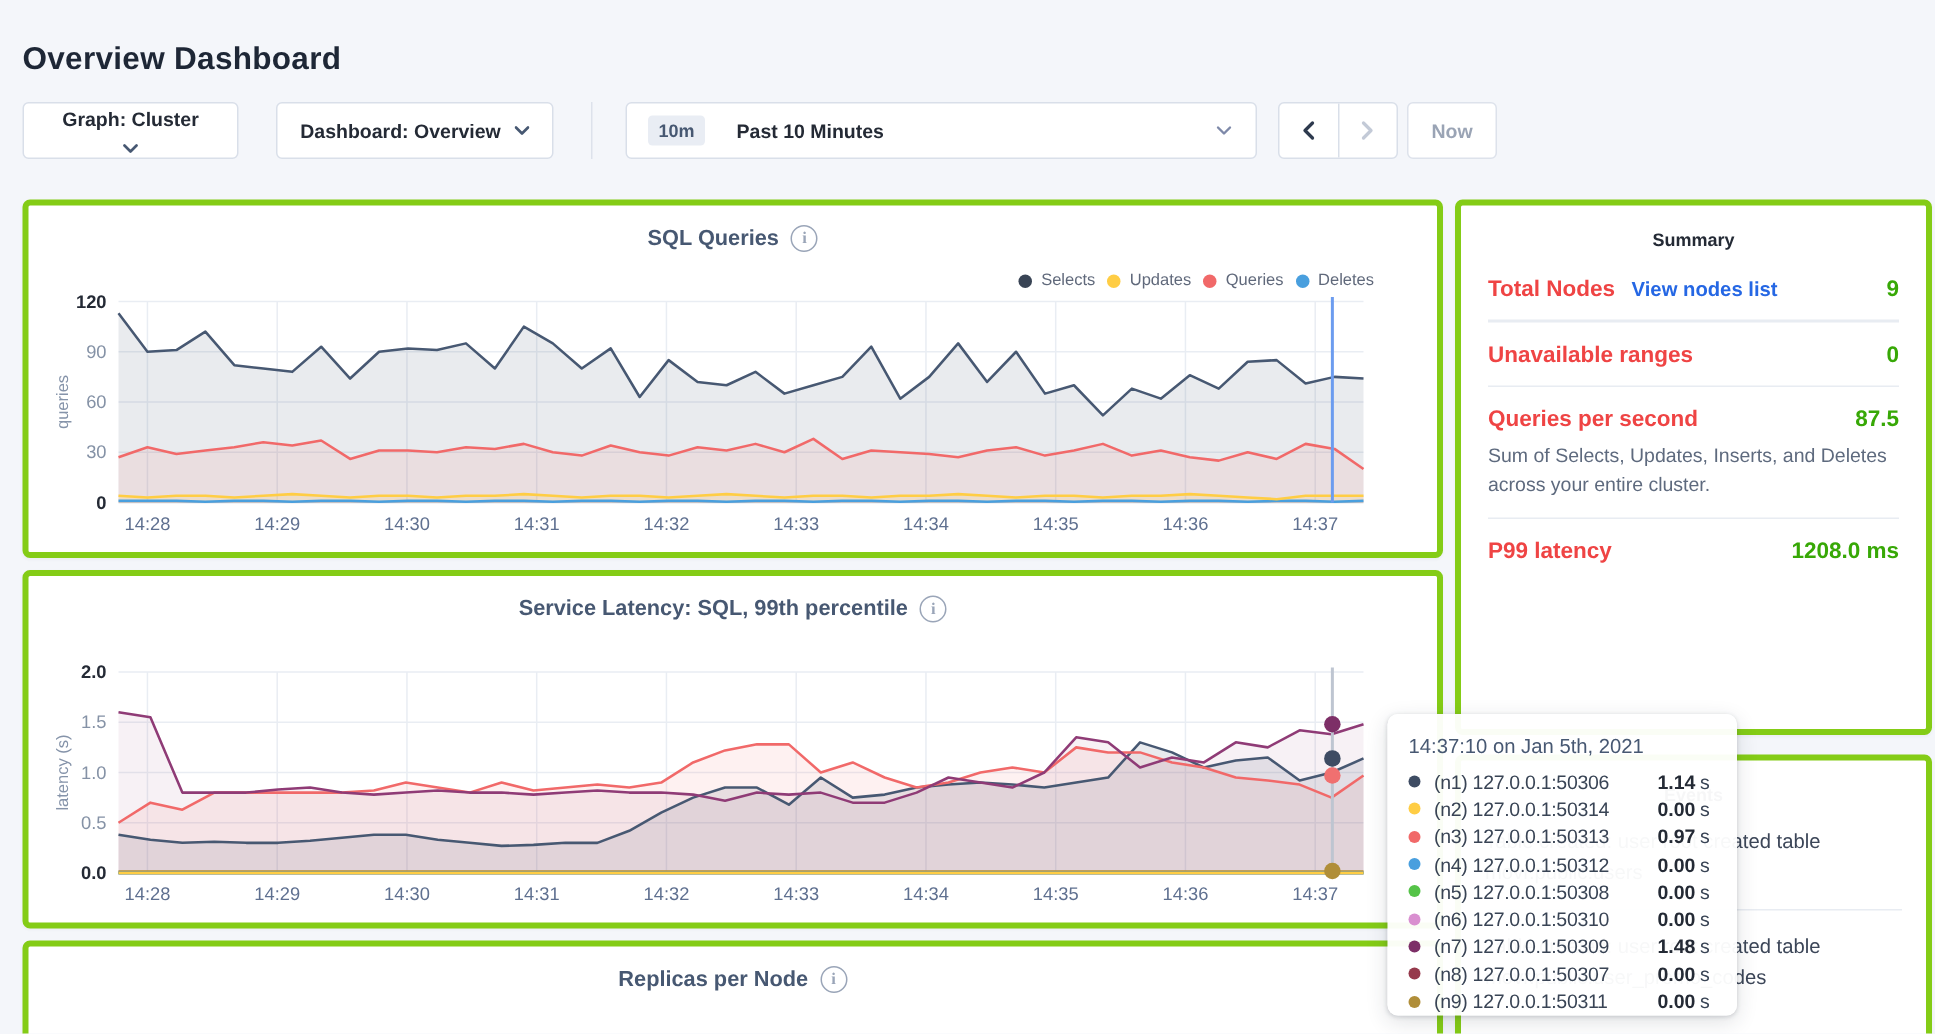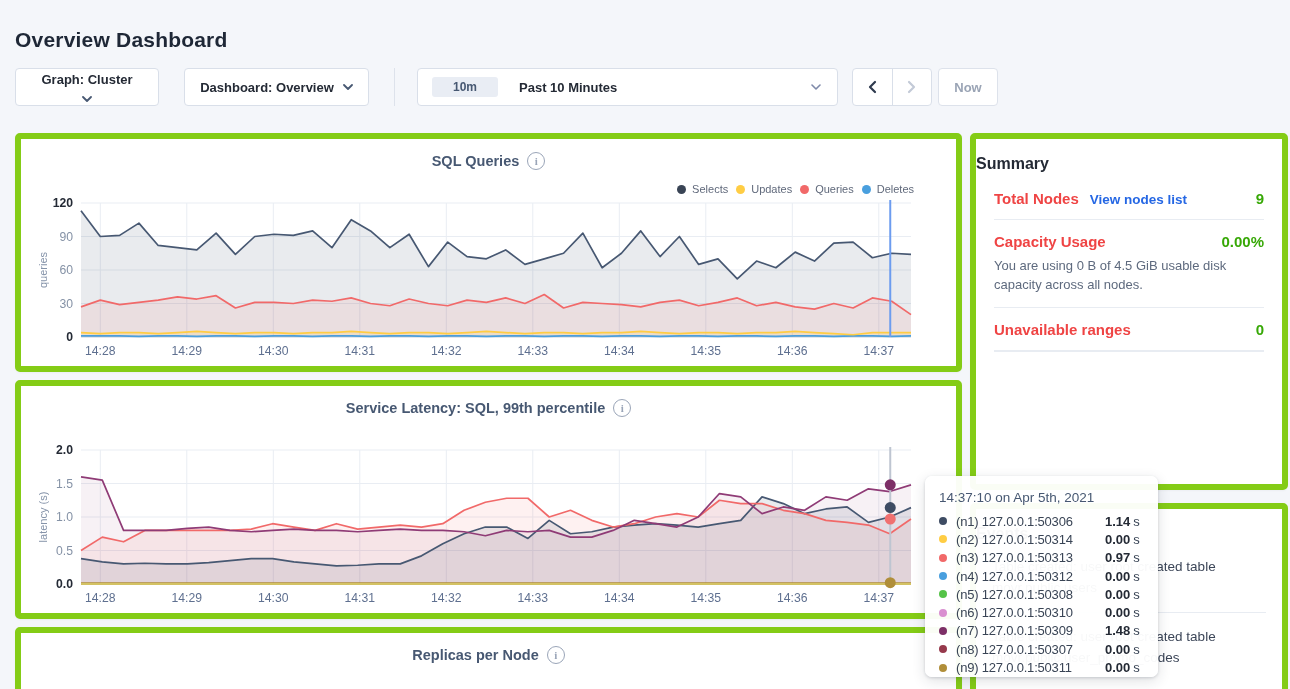--- a/index.html
+++ b/index.html
@@ -10,40 +10,40 @@
   }
   .page-title{position:absolute;left:15px;top:28px;margin:0;font-size:21px;font-weight:700;color:#1E2736;letter-spacing:.2px;}
   
   .tbtn{position:absolute;top:68px;height:38px;box-sizing:border-box;background:#fff;border:1px solid #D9DFE9;border-radius:4px;
         display:flex;align-items:center;justify-content:center;gap:9px;font-weight:700;font-size:13px;color:#242A35;cursor:pointer;}
   #graph-btn{left:15px;width:144px;flex-direction:column;}
   #dash-btn{left:184px;width:185px;}
   .vdivider{position:absolute;left:394px;top:68px;width:1px;height:38px;background:#DDE2EB;}
   #time-selector{left:417px;width:421px;justify-content:flex-start;padding:0 14px;}
   #time-selector .chev{position:absolute;right:16px;}
-  .badge{background:#E9EDF4;border-radius:3px;font-size:12px;font-weight:700;color:#475872;padding:3px 21px;}
+  .badge{background:#E9EDF4;border-radius:3px;font-size:12px;font-weight:700;color:#475872;padding:3px 7px;}
   #nav-group{position:absolute;left:852px;top:68px;width:80px;height:38px;display:flex;background:#fff;border:1px solid #D9DFE9;border-radius:4px;box-sizing:border-box;}
   .nav-btn{width:40px;display:flex;align-items:center;justify-content:center;cursor:pointer;}
   #prev-btn{border-right:1px solid #D9DFE9;}
   #now-btn{left:938px;width:60px;color:#9AA4B5;border-color:#DDE2EB;cursor:default;}
   
-  .card{position:absolute;background:#fff;border:6px solid #84cc16;border-radius:5px;box-sizing:border-box;box-shadow:0 1px 2px rgba(50,60,80,.04);}
+  .card{position:absolute;background:#fff;border:4px solid #84cc16;border-radius:5px;box-sizing:border-box;box-shadow:0 1px 2px rgba(50,60,80,.04);}
   #card-sql{left:15px;top:133px;width:947px;height:239px;}
   #card-latency{left:15px;top:380px;width:947px;height:239px;}
   #card-replicas{left:15px;top:627px;width:947px;height:120px;}
   #card-summary{left:970px;top:133px;width:318px;height:357px;}
   #card-events{left:970px;top:503px;width:318px;height:230px;}
   .chart-title{display:flex;align-items:center;justify-content:center;gap:8px;margin-top:13px;font-size:14.5px;font-weight:700;color:#475872;}
   .info-icon{width:16px;height:16px;border:1.5px solid #9AA5B8;border-radius:50%;color:#9AA5B8;font-size:11px;line-height:16px;text-align:center;font-family:"Liberation Serif",serif;flex:0 0 16px;}
   .legend{position:absolute;right:42px;top:44px;display:flex;gap:8px;}
   .legend-item{display:flex;align-items:center;gap:6px;font-size:11px;color:#60697B;cursor:pointer;}
   .legend-dot{width:9px;height:9px;border-radius:50%;}
   .chart-svg{position:absolute;left:14px;top:56px;}
   
-  .panel-title{text-align:left;font-size:16px;font-weight:700;margin-top:16px;color:#242A35;}
+  .panel-title{text-align:center;font-size:12px;font-weight:700;margin-top:16px;color:#242A35;}
   .summary-body{padding:4px 18px 0;}
   .srow{padding:13px 0 12px;}
   .srow-head{display:flex;align-items:baseline;}
   .srow-label{font-size:15px;font-weight:700;color:#ef4444;}
   .srow-link{font-size:13.5px;font-weight:700;color:#2567E4;margin-left:11px;cursor:pointer;text-decoration:none;}
   .srow-value{margin-left:auto;font-size:15px;font-weight:700;color:#37A806;}
   .srow-desc{font-size:13px;color:#5E6A7E;line-height:1.45;margin-top:7px;}
   .sdivider{height:1px;background:#E8ECF2;}
   
   .events-body{padding:0 16px;}
@@ -232,56 +232,62 @@
   <div class="panel-title">Summary</div>
   <div class="summary-body" id="summary-body">
       <div class="srow">
         <div class="srow-head">
           <span class="srow-label">Total Nodes</span>
           <a class="srow-link">View nodes list</a>
           <span class="srow-value">9</span>
         </div>
       </div>
       <div class="sdivider"></div>
-      <div class="srow">
-        <div class="srow-head">
-          <span class="srow-label">Capacity Usage</span>
-          <span class="srow-value">0.00%</span>
-        </div>
-        <div class="srow-desc">You are using 0 B of 4.5 GiB usable disk capacity across all nodes.</div>
-      </div>
       <div class="sdivider"></div>
       <div class="srow">
         <div class="srow-head">
           <span class="srow-label">Unavailable ranges</span>
           <span class="srow-value">0</span>
         </div>
       </div>
       <div class="sdivider"></div>
-      <div class="sdivider"></div>
+      <div class="srow">
+        <div class="srow-head">
+          <span class="srow-label">Queries per second</span>
+          <span class="srow-value">87.5</span>
+        </div>
+        <div class="srow-desc">Sum of Selects, Updates, Inserts, and Deletes across your entire cluster.</div>
+      </div>
+      <div class="sdivider"></div>
+      <div class="srow">
+        <div class="srow-head">
+          <span class="srow-label">P99 latency</span>
+          <span class="srow-value">1208.0 ms</span>
+        </div>
+      </div>
     </div>
 </div>
 
 <div class="card" id="card-events">
   <div class="panel-title">Events</div>
   <div class="events-body" id="events-body">
       <div class="event-item">
         <div>Table created: user root created table</div>
         <div>movr.public.users</div>
       </div>
       <div class="sdivider"></div>
       <div class="event-item">
         <div>Table created: user root created table</div>
         <div>movr.public.user_promo_codes</div>
       </div>
     </div>
 </div>
 
 <div id="tooltip">
-  <div class="tt-header">14:37:10 on Apr 5th, 2021</div>
+  <div class="tt-header">14:37:10 on Jan 5th, 2021</div>
   <div id="tt-rows">
       <div class="tt-row">
         <span class="tt-dot" style="background: rgb(62, 76, 99);"></span>
         <span class="tt-node">(n1) 127.0.0.1:50306</span>
         <span class="tt-value">1.14</span>
         <span class="tt-unit">s</span>
       </div>
       <div class="tt-row">
         <span class="tt-dot" style="background: rgb(255, 205, 68);"></span>
         <span class="tt-node">(n2) 127.0.0.1:50314</span>

